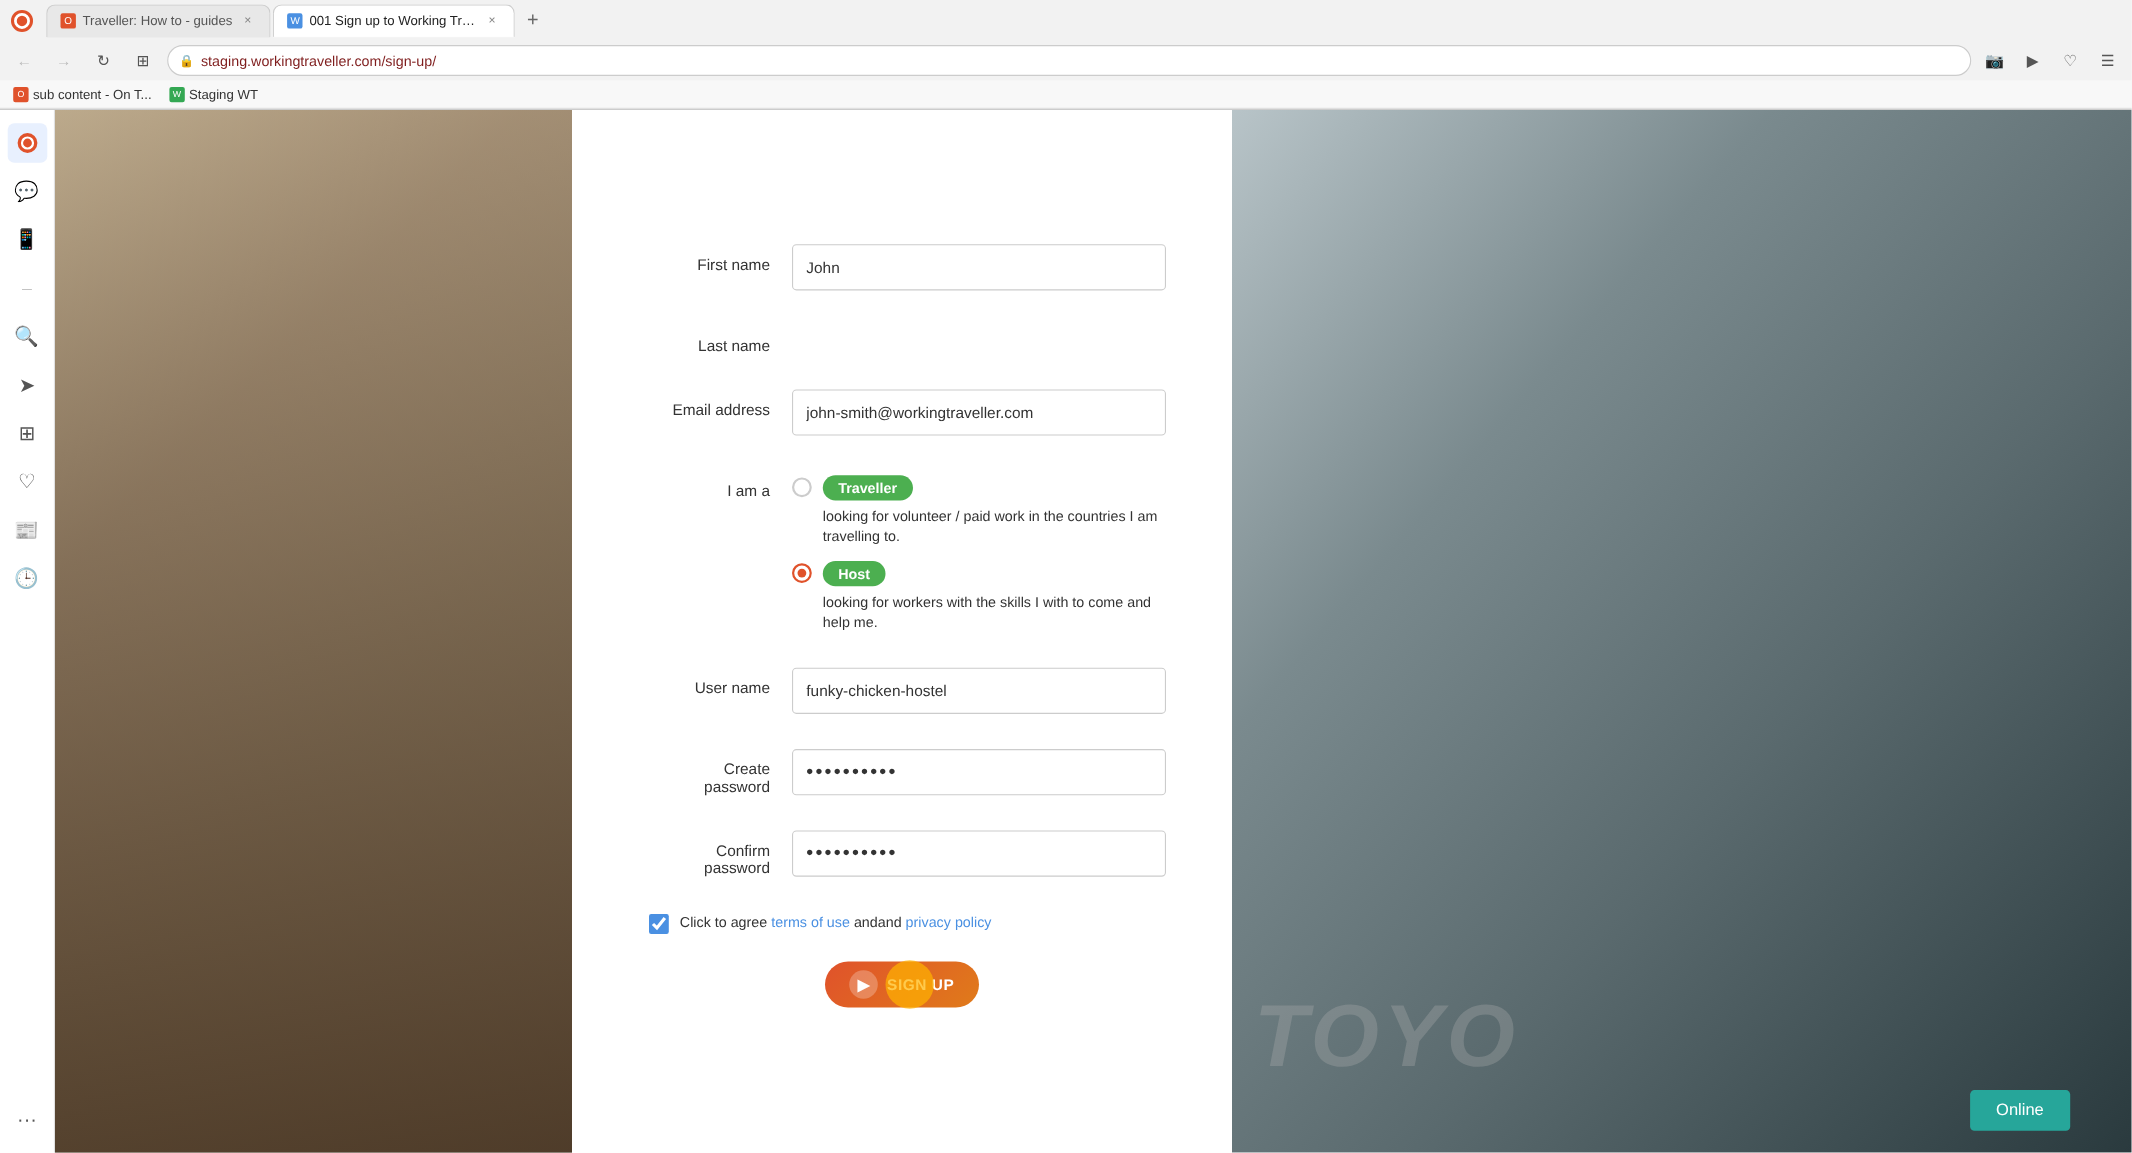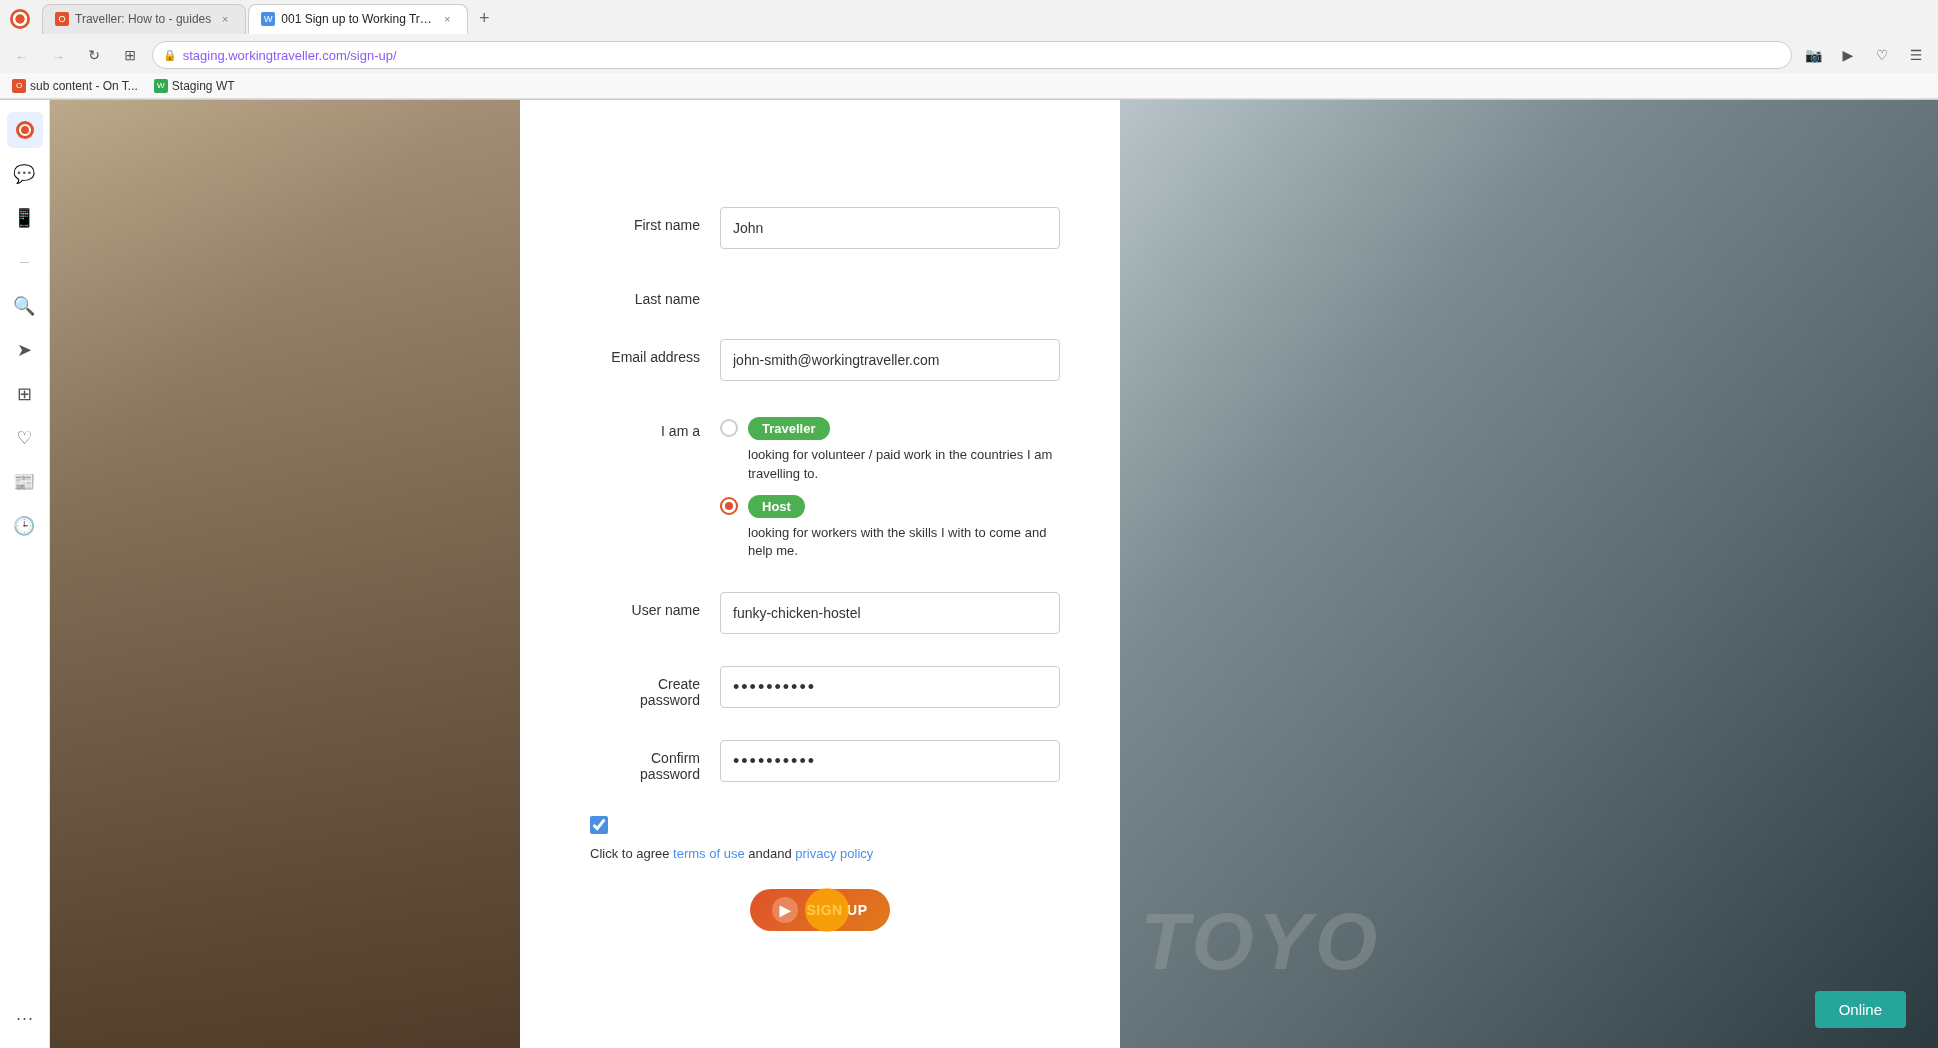--- a/index.html
+++ b/index.html
@@ -130,21 +130,21 @@
       background: #fff;
       border: 1px solid #ccc;
       display: flex;
       align-items: center;
       padding: 0 10px;
       gap: 6px;
       font-size: 13px;
       color: #333;
     }
     .lock-icon { color: #4caf50; font-size: 11px; }
-    .address-text { flex: 1; color: #8b5cf6; }
+    .address-text { flex: 1; color: #7f1d1d; }
     .toolbar-icons {
       display: flex;
       align-items: center;
       gap: 6px;
     }
     .toolbar-icon-btn {
       width: 28px;
       height: 28px;
       border-radius: 50%;
       display: flex;
@@ -358,21 +358,20 @@
       gap: 8px;
     }
 
     
     .checkbox-row {
       display: flex;
       align-items: flex-start;
       gap: 10px;
       margin: 25px 0;
       padding-left: 10px;
-      flex-direction: column;
     }
     .checkbox-input {
       width: 18px;
       height: 18px;
       margin-top: 2px;
       cursor: pointer;
       flex-shrink: 0;
       accent-color: #4a90e2;
     }
     .checkbox-label {
@@ -448,21 +447,21 @@
       font-weight: 700;
       color: rgba(180, 180, 180, 0.3);
       letter-spacing: 4px;
       font-style: italic;
     }
 
     
     .online-badge {
       position: absolute;
       bottom: 20px;
-      right: 32px;
+      right: 56px;
       background: #26a69a;
       color: white;
       padding: 10px 24px;
       border-radius: 4px;
       font-size: 15px;
       font-weight: 500;
       cursor: pointer;
     }
 
     

